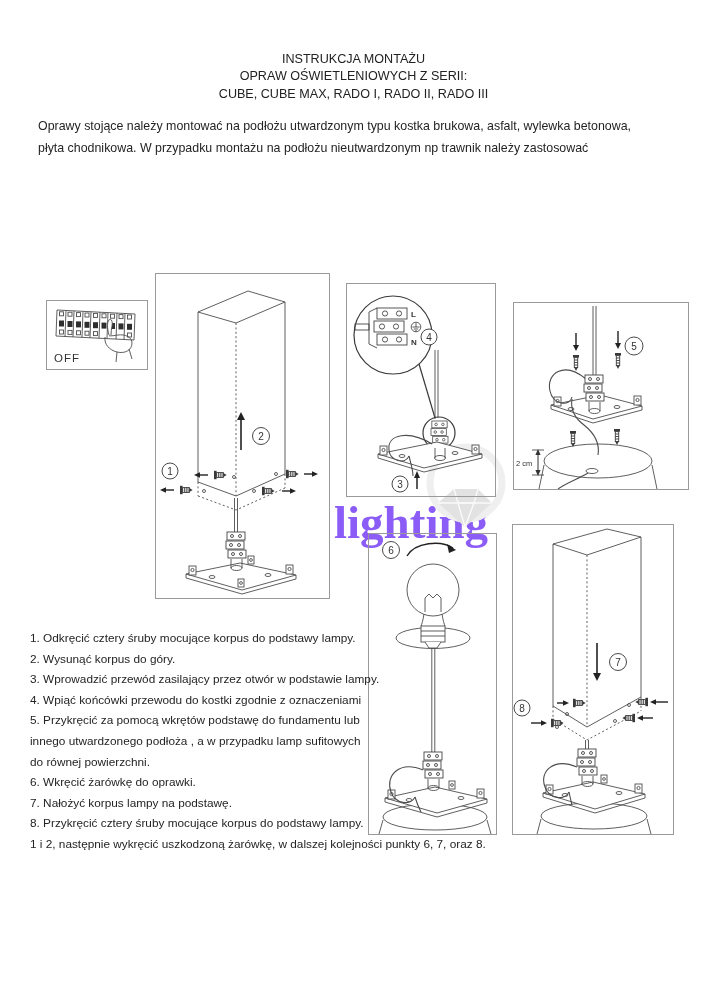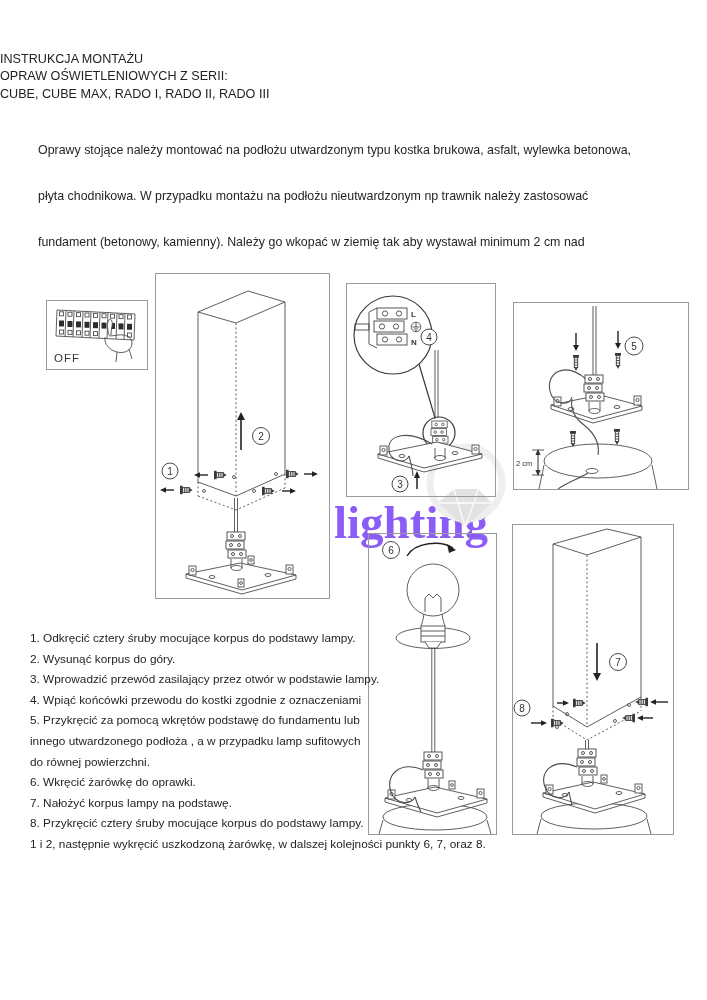--- a/index.html
+++ b/index.html
@@ -1,21 +1,21 @@
 <!DOCTYPE html>
 <html><head>
 <meta charset="utf-8">
 <style>
   html,body{margin:0;padding:0;background:#ffffff;}
   .page{position:relative;width:707px;height:1000px;background:#fff;overflow:hidden;
         font-family:"Liberation Sans",sans-serif;color:#2a2a2a;}
-  .title-block{position:absolute;left:0;top:51px;width:707px;z-index:3;}
+  .title-block{position:absolute;left:0;top:51px;width:707px;text-align:center;z-index:3;}
   .title-line{font-size:12.6px;line-height:17.3px;color:#222;white-space:nowrap;}
   .intro-block{position:absolute;left:38px;top:116px;z-index:3;}
-  .intro-line{font-size:12.4px;line-height:21.8px;white-space:nowrap;color:#242424;margin-top:24px;}
+  .intro-line{font-size:12.4px;line-height:21.8px;white-space:nowrap;color:#242424;}
   .note-line{position:absolute;left:38px;top:204px;font-size:12.4px;white-space:nowrap;color:#242424;z-index:3;}
   .steps-block{position:absolute;left:30px;top:628px;z-index:3;}
   .step-line{font-size:11.8px;line-height:20.6px;white-space:nowrap;color:#242424;}
   .panel{position:absolute;border:1px solid #9a9a9a;background:transparent;z-index:2;}
   .panel svg{display:block;}
   svg text{font-family:"Liberation Sans",sans-serif;}
   .callout-num{font-size:10px;fill:#333;}
   .wire-label{font-size:8px;font-weight:bold;fill:#333;}
   .depth-label{font-size:7.5px;fill:#333;}
   .off-label{font-size:11.5px;fill:#333;letter-spacing:1px;}
@@ -75,21 +75,20 @@
 
   <div class="title-block">
     <div class="title-line">INSTRUKCJA MONTAŻU</div>
     <div class="title-line">OPRAW OŚWIETLENIOWYCH Z SERII:</div>
     <div class="title-line">CUBE, CUBE MAX, RADO I, RADO II, RADO III</div>
   </div>
 
   <div class="intro-block">
     <div class="intro-line">Oprawy stojące należy montować na podłożu utwardzonym typu kostka brukowa, asfalt, wylewka betonowa,</div>
     <div class="intro-line">płyta chodnikowa. W przypadku montażu na podłożu nieutwardzonym np trawnik należy zastosować</div>
-    <div class="intro-line">fundament (betonowy, kamienny). Należy go wkopać w ziemię tak aby wystawał minimum 2 cm nad</div>
   </div>
 
   <div class="panel" style="left:46px;top:300px;width:100px;height:68px">
     <svg width="100" height="68" viewBox="0 0 100 68">
       <g stroke="#4d4d4d" stroke-width="0.9" fill="none">
         <path d="M10,9 L88,13 L87,39 L9,35 Z"></path>
         <line x1="19" y1="9.5" x2="18" y2="35.5"></line>
           <line x1="27" y1="10" x2="26" y2="36"></line>
         <line x1="36" y1="10.4" x2="35" y2="36.4"></line>
           <line x1="44" y1="10.8" x2="43" y2="36.8"></line>

